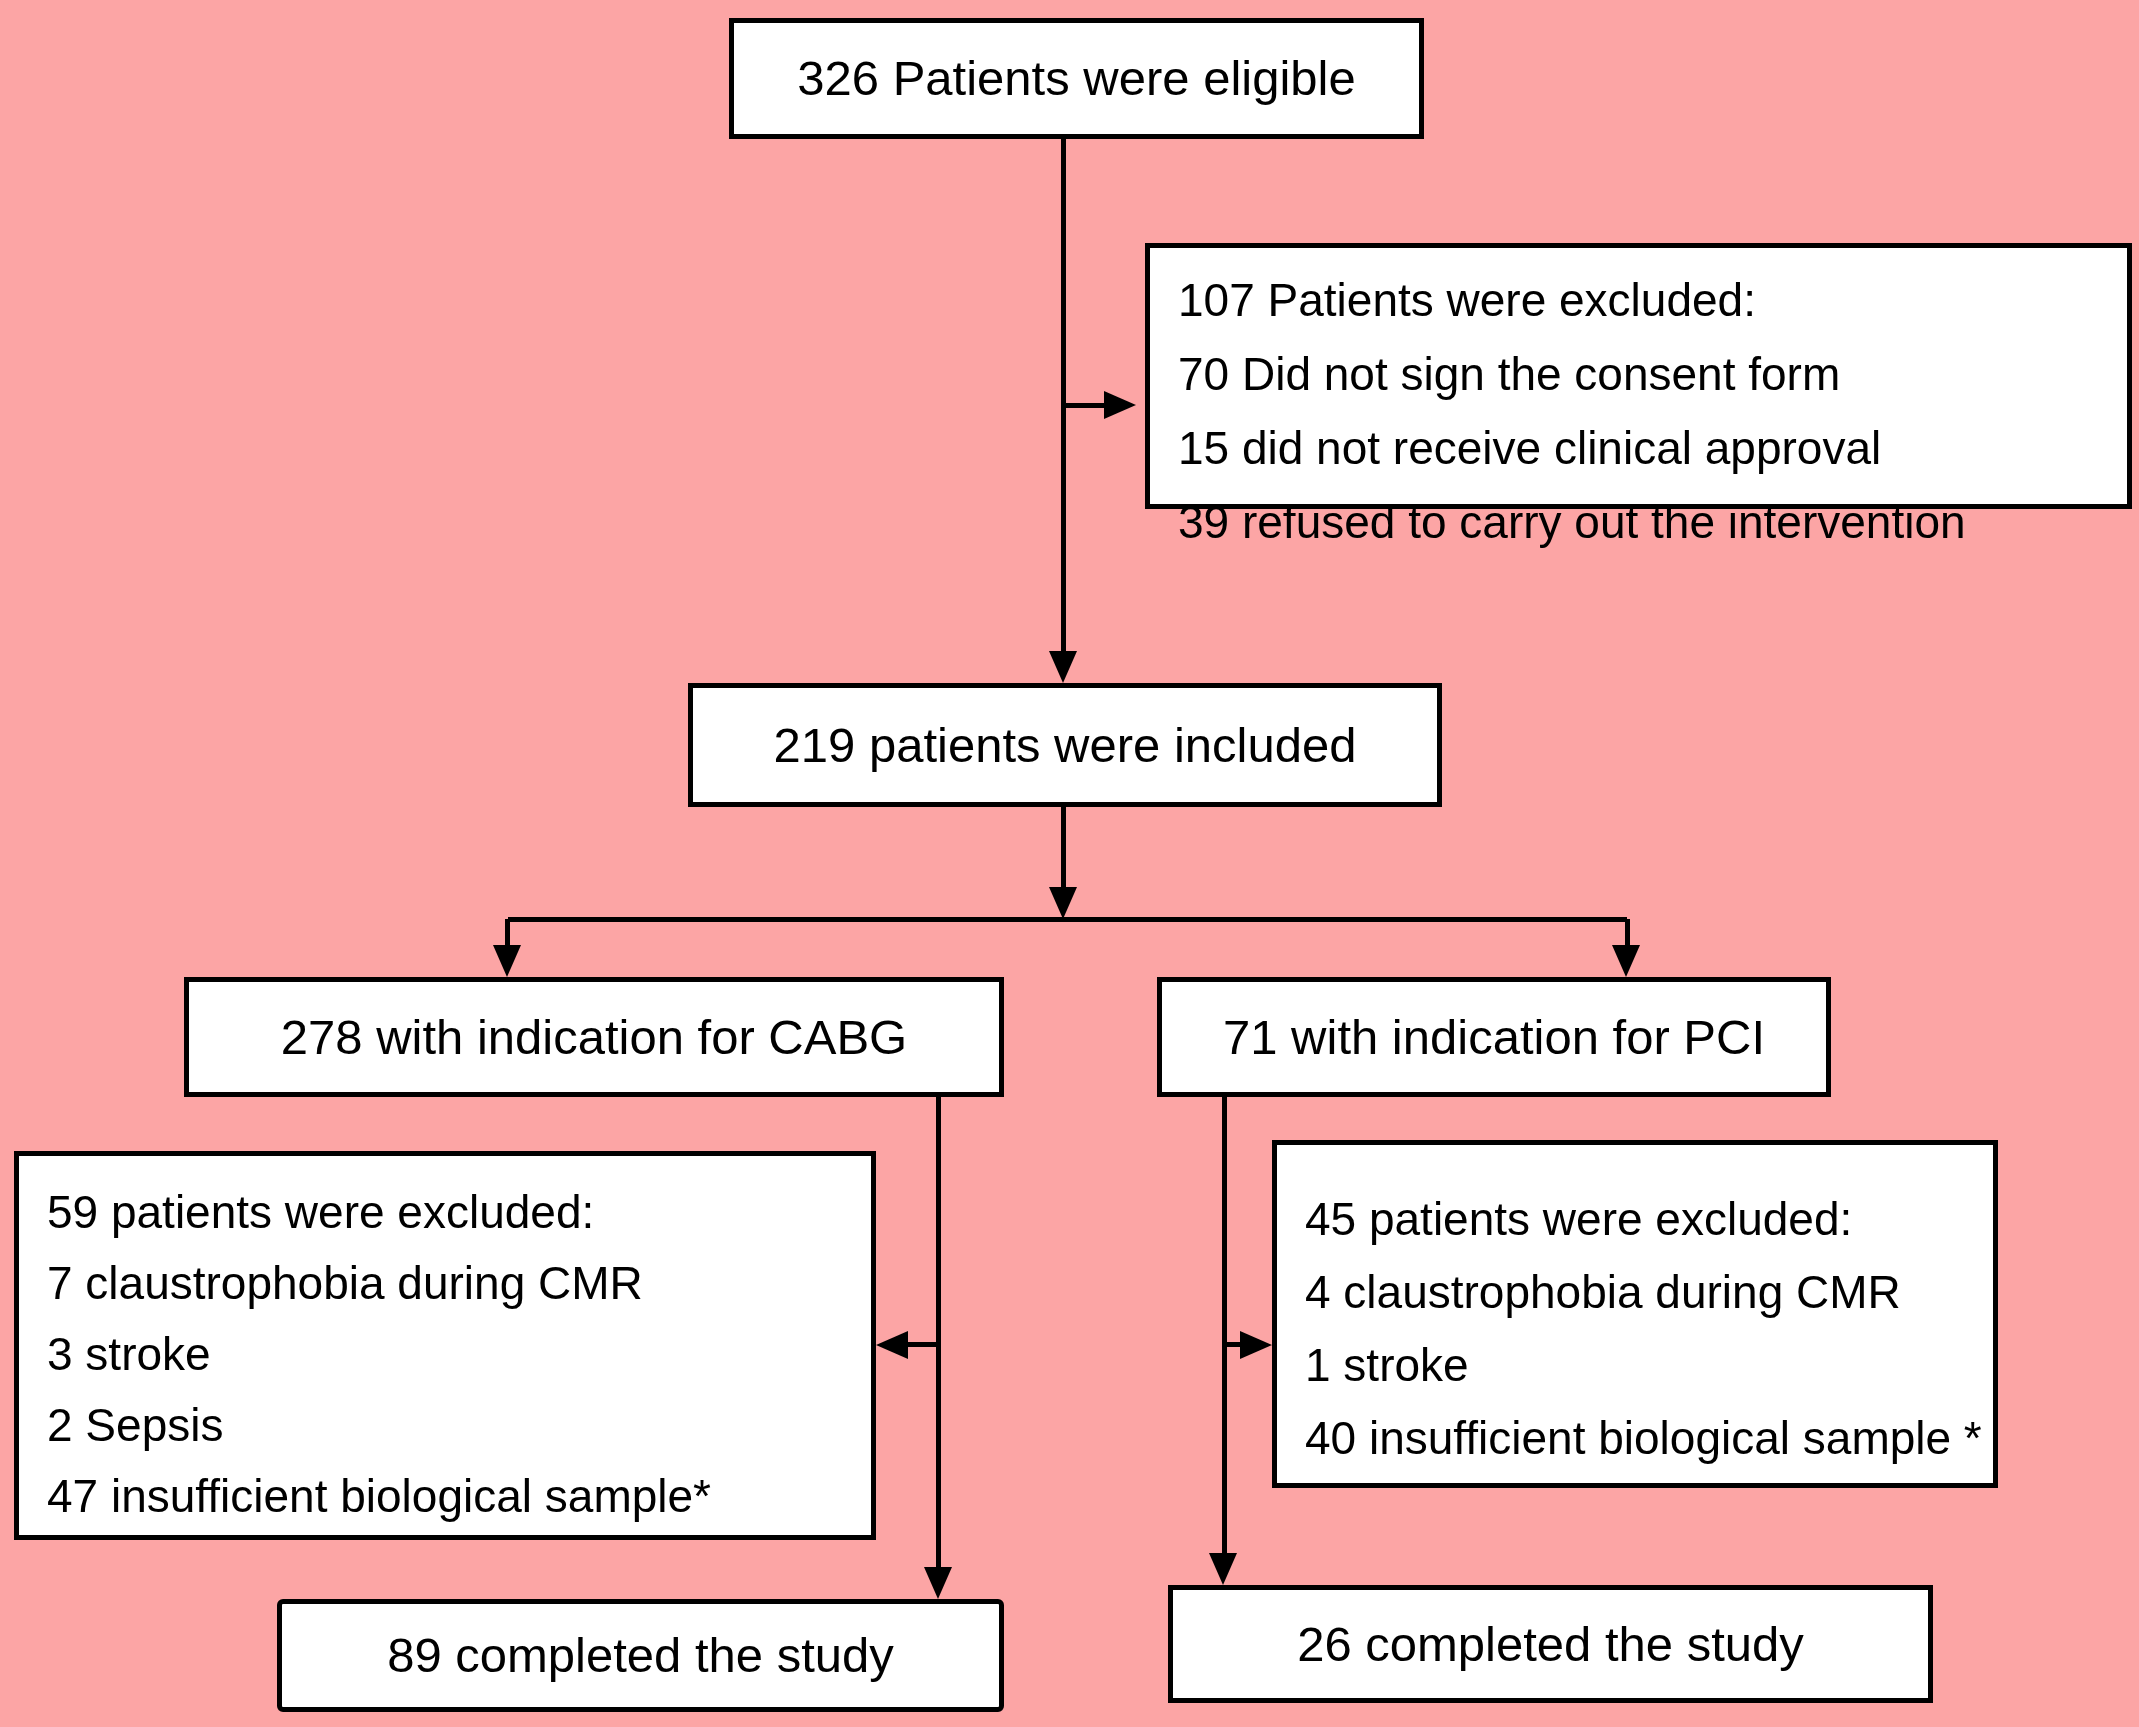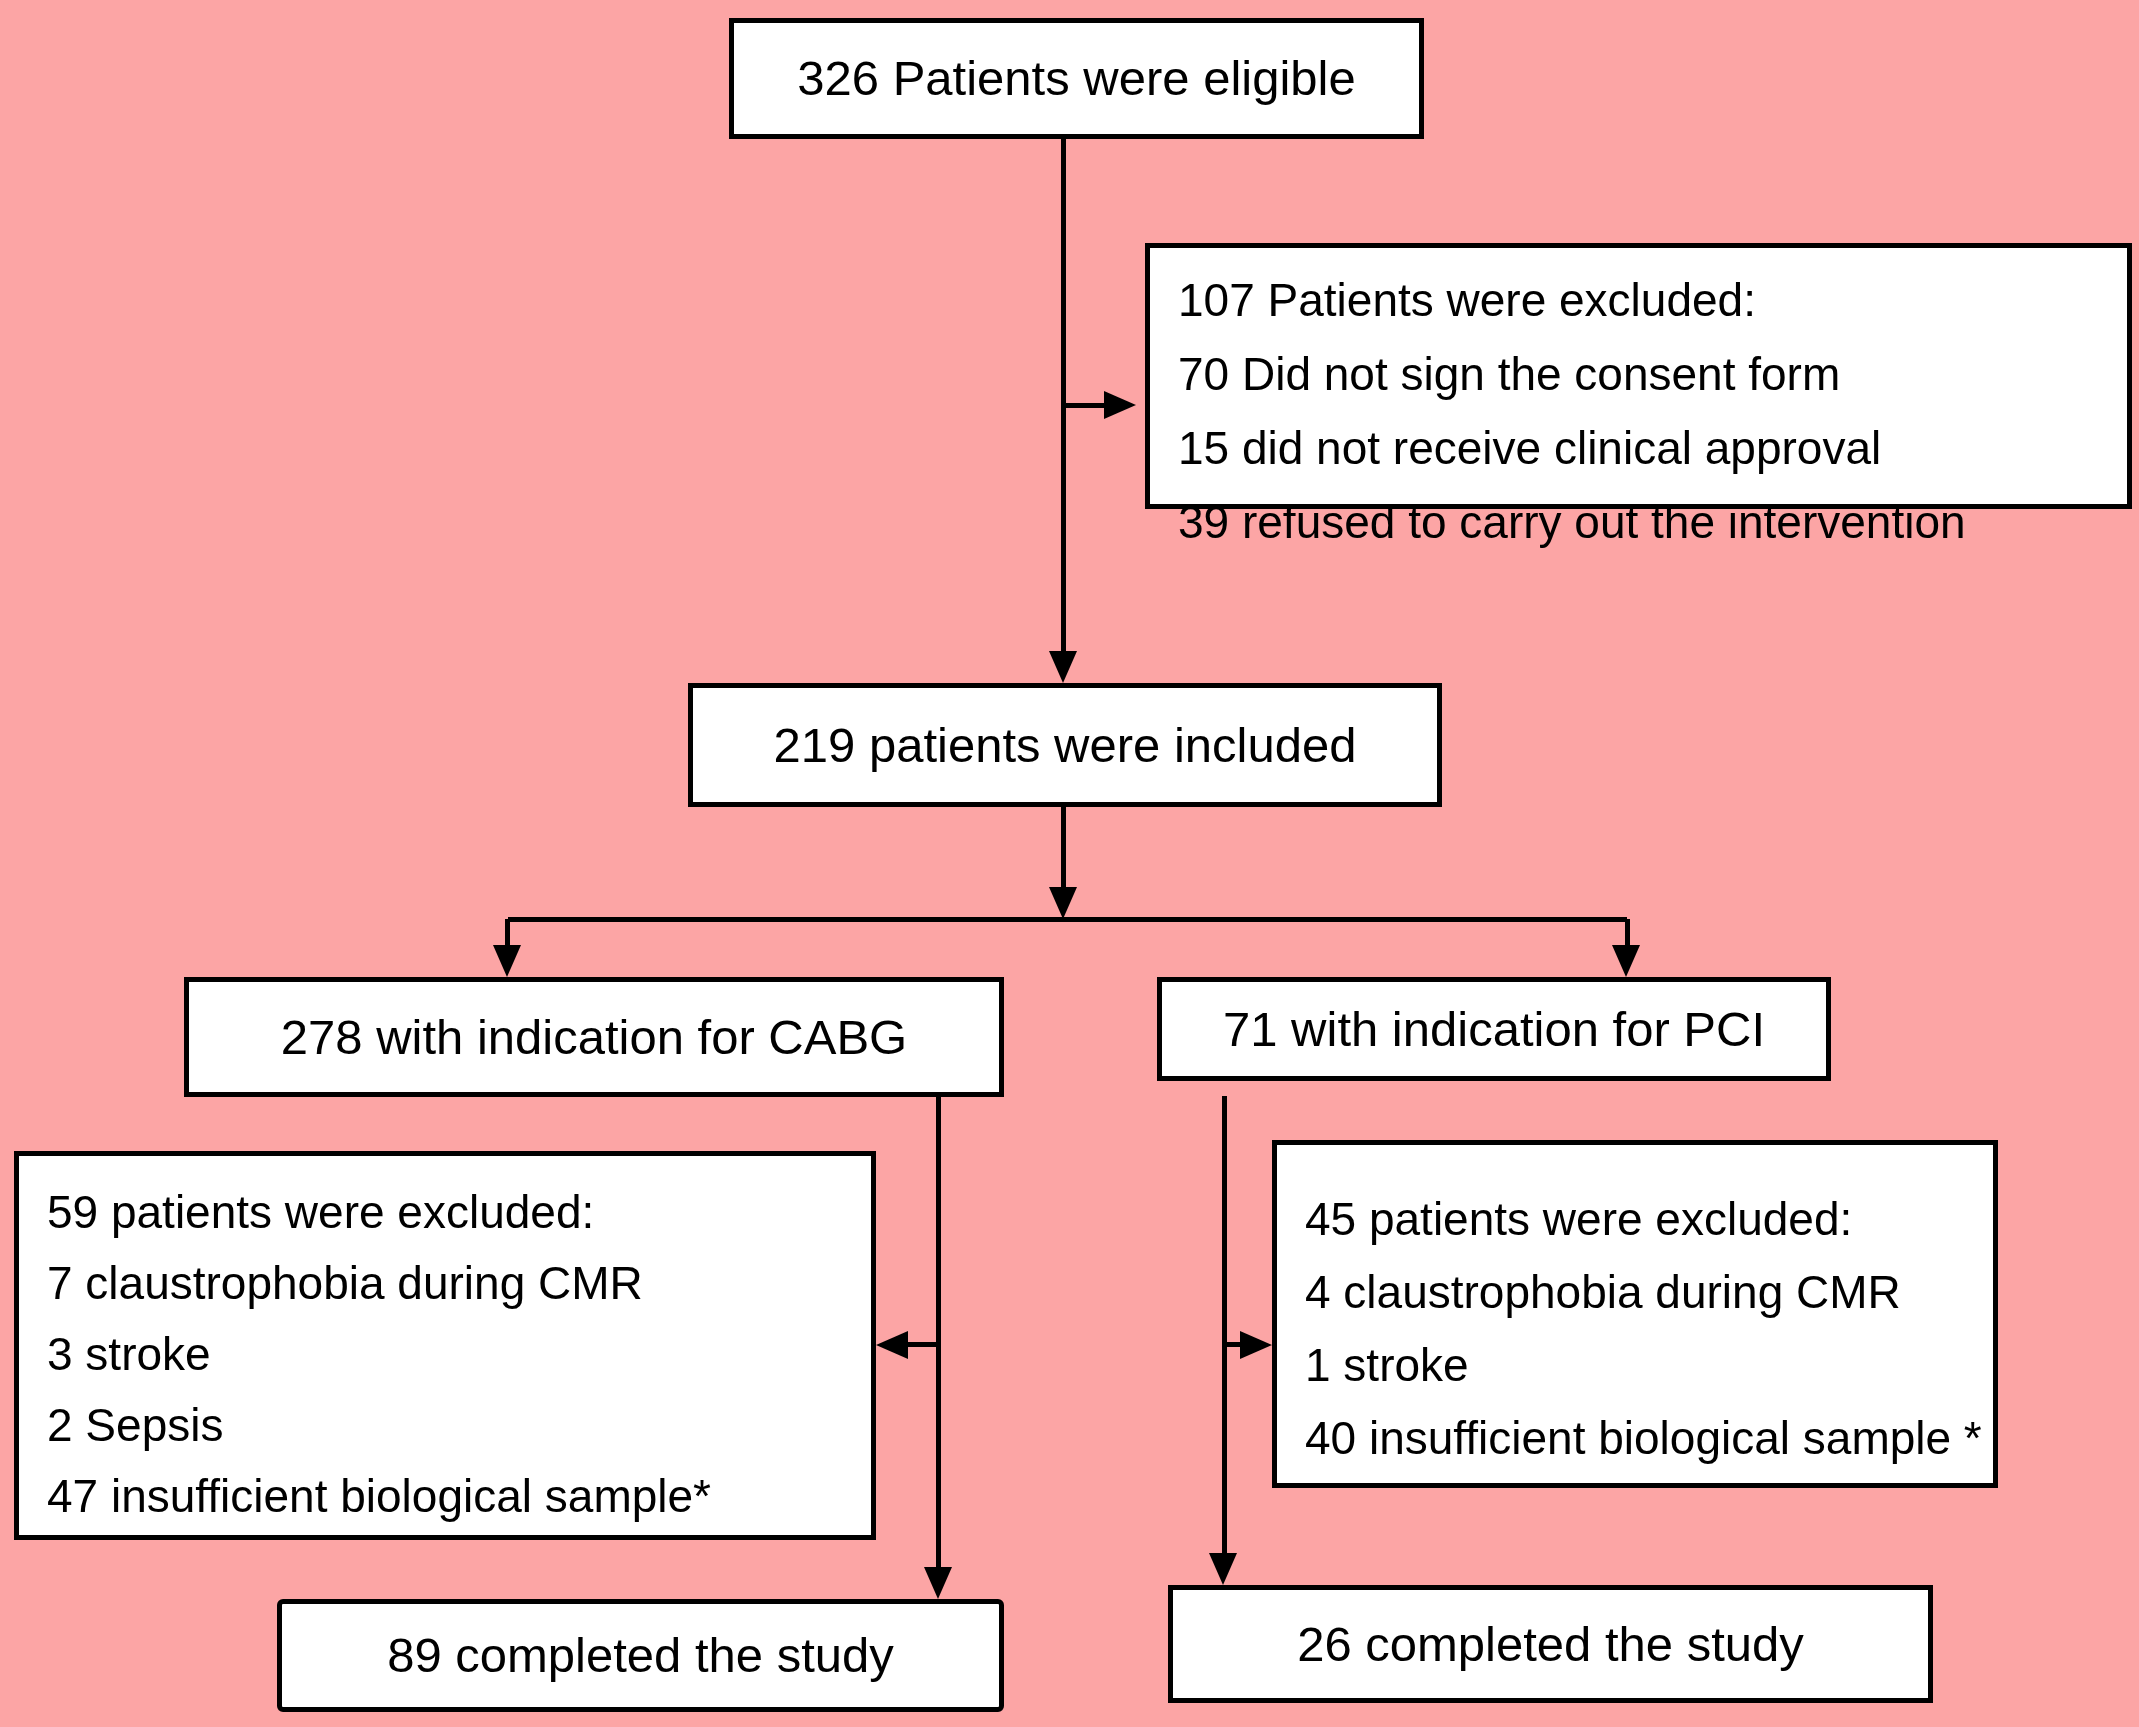--- a/index.html
+++ b/index.html
@@ -79,21 +79,21 @@
   </div>
 
   <div class="box center" style="left:688px; top:683px; width:754px; height:124px;">
     <span>219 patients were included</span>
   </div>
 
   <div class="box center" style="left:184px; top:977px; width:820px; height:120px;">
     <span>278 with indication for CABG</span>
   </div>
 
-  <div class="box center" style="left:1157px; top:977px; width:674px; height:104px;">
+  <div class="box center" style="left:1157px; top:977px; width:674px; height:120px;">
     <span>71 with indication for PCI</span>
   </div>
 
   <div class="box list" style="left:14px; top:1151px; width:862px; height:389px; padding:21px 28px; line-height:71px;">
     <div class="row">59 patients were excluded:</div>
     <div class="row">7 claustrophobia during CMR</div>
     <div class="row">3 stroke</div>
     <div class="row">2 Sepsis</div>
     <div class="row">47 insufficient biological sample*</div>
   </div>

